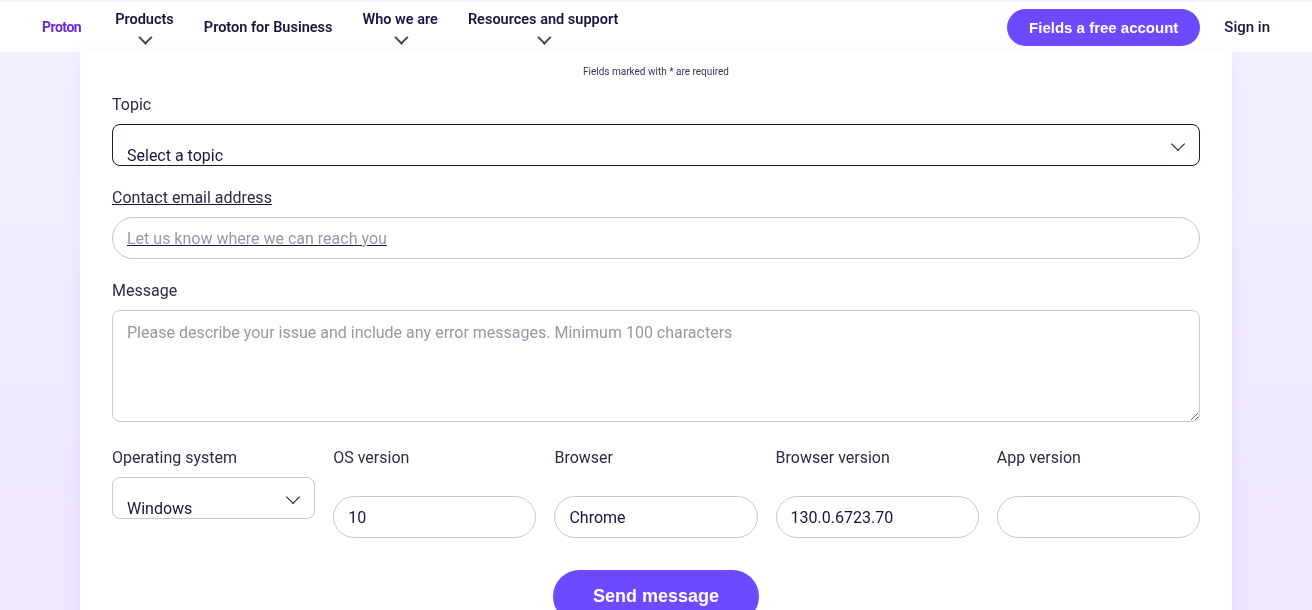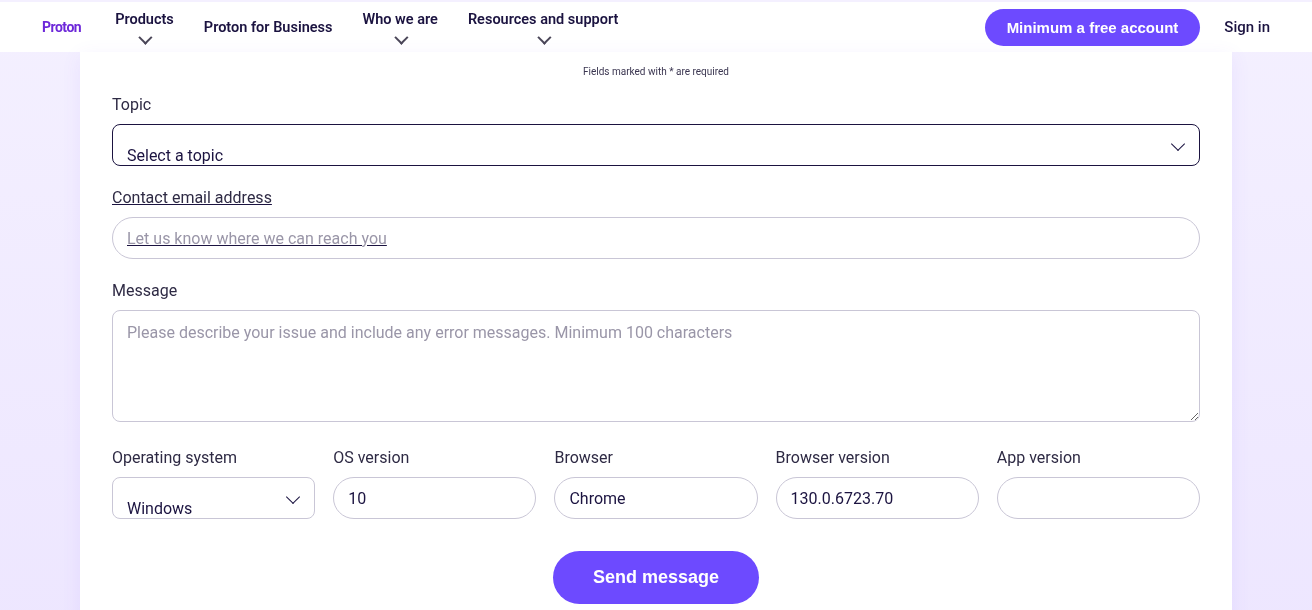--- a/index.html
+++ b/index.html
@@ -129,21 +129,21 @@
   }
   .textarea {
     min-height: 112px;
     padding: 12px 14px;
     border-color: #c9c6d6;
     resize: vertical;
     margin-bottom: 22px;
   }
   .row5 { display: flex; gap: 18px; margin-bottom: 32px;}
   .row5 .col { flex: 1; }
-  .row5 .input { border-color: #c9c6d6; }
+  .row5 .input { border-color: #c9c6d6; margin-top: 19px; }
   .row5 .select-wrap { border-color: #c9c6d6; margin-bottom: 0; }
   .submit-wrap { display:flex; justify-content:center; }
   .submit-btn {
     background: #6d4aff;
     color: #fff;
     font-weight: 700;
     font-size: 18px;
     border: none;
     border-radius: 30px;
     padding: 16px 40px;
@@ -169,21 +169,21 @@
         <span>Who we are</span>
         <span class="chevron-down"></span>
       </div>
       <div class="nav-item">
         <span>Resources and support</span>
         <span class="chevron-down"></span>
       </div>
     </nav>
   </div>
   <div class="header-right">
-    <button class="cta-btn">Minimum a free account</button>
+    <button class="cta-btn">Fields a free account</button>
     <span class="signin">Sign in</span>
   </div>
 </div>
 
 <div class="card-wrap">
   <div class="card">
     <div class="req-note">Fields marked with * are required</div>
 
     <label class="field-label">Topic</label>
     <div class="select-wrap">

